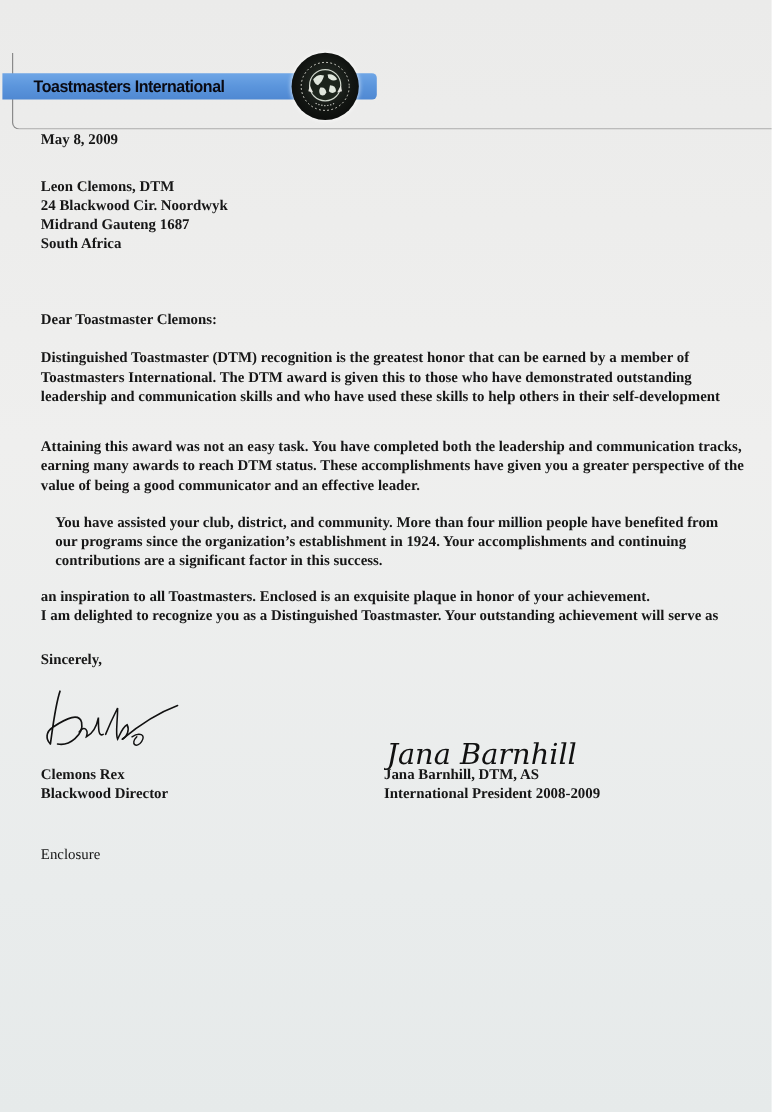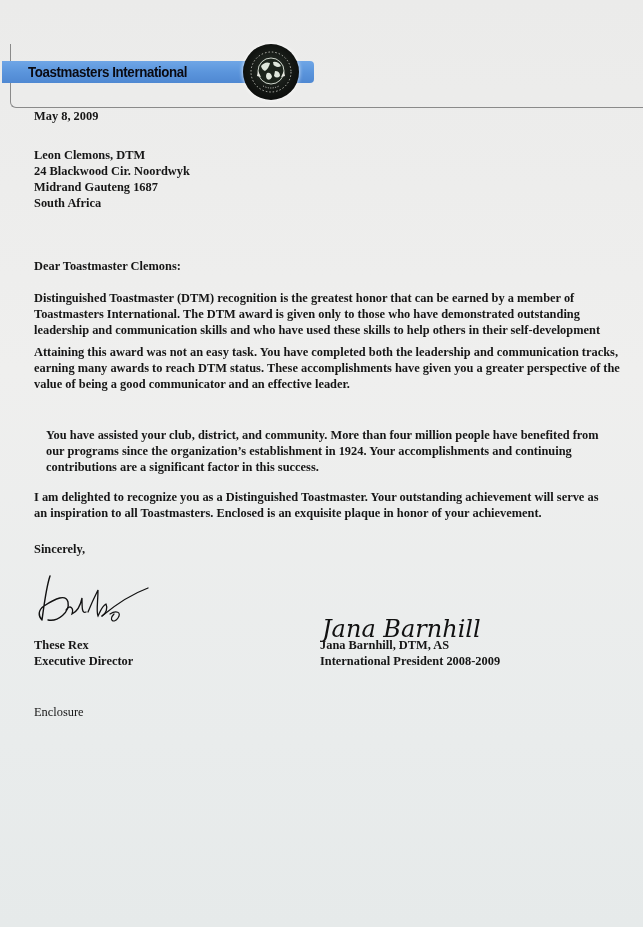--- a/index.html
+++ b/index.html
@@ -31,21 +31,21 @@
       border-radius: 50%; background: radial-gradient(circle at 50% 45%, #2c342c 0%, #121512 55%, #050505 100%);
       box-shadow: 0 0 4px rgba(255,255,255,0.9);
     }
     .logo svg { position: absolute; left: 0; top: 0; }
     .text { position: absolute; left: 34px; font-size: 12.4px; line-height: 16px; white-space: nowrap; }
     .date { top: 108px; font-weight: bold; }
     .address { top: 147px; font-weight: bold; }
     .salutation { top: 258px; font-weight: bold; }
     .para { font-weight: bold; }
     .p1 { top: 290px; }
-    .p2 { top: 344px; }
+    .p2 { top: 364px; }
     .p3 { top: 427px; margin-left: 12px; }
     .p4 { top: 489px; }
     .closing { top: 541px; font-weight: bold; }
     .sig-block { position: absolute; font-size: 12.4px; line-height: 16px; font-weight: bold; white-space: nowrap; }
     .sig-left { left: 34px; top: 637px; }
     .sig-right { left: 320px; top: 637px; }
     .enclosure { top: 668px; font-weight: normal; margin-top: 36px; }
     .signature { position: absolute; }
     .sig-rex { left: 36px; top: 568px; }
     .sig-barnhill { left: 320px; top: 585px; margin-top: 24px; }
@@ -79,39 +79,39 @@
     <div>Leon Clemons, DTM</div>
     <div>24 Blackwood Cir. Noordwyk</div>
     <div>Midrand Gauteng 1687</div>
     <div>South Africa</div>
   </div>
 
   <div class="text salutation">Dear Toastmaster Clemons:</div>
 
   <div class="text para p1">
     <div>Distinguished Toastmaster (DTM) recognition is the greatest honor that can be earned by a member of</div>
-    <div>Toastmasters International. The DTM award is given only to those who have demonstrated outstanding</div>
+    <div>Toastmasters International. The DTM award is given this to those who have demonstrated outstanding</div>
     <div>leadership and communication skills and who have used these skills to help others in their self-development</div>
   </div>
 
   <div class="text para p2">
     <div>Attaining this award was not an easy task. You have completed both the leadership and communication tracks,</div>
     <div>earning many awards to reach DTM status. These accomplishments have given you a greater perspective of the</div>
     <div>value of being a good communicator and an effective leader.</div>
   </div>
 
   <div class="text para p3">
     <div>You have assisted your club, district, and community. More than four million people have benefited from</div>
     <div>our programs since the organization’s establishment in 1924. Your accomplishments and continuing</div>
     <div>contributions are a significant factor in this success.</div>
   </div>
 
   <div class="text para p4">
+    <div>an inspiration to all Toastmasters. Enclosed is an exquisite plaque in honor of your achievement.</div>
     <div>I am delighted to recognize you as a Distinguished Toastmaster. Your outstanding achievement will serve as</div>
-    <div>an inspiration to all Toastmasters. Enclosed is an exquisite plaque in honor of your achievement.</div>
   </div>
 
   <div class="text closing">Sincerely,</div>
 
   <div class="signature sig-rex">
     <svg width="120" height="60" viewBox="0 0 120 60">
       <path d="M14 8 C10 20 8 38 6 52 M6 52 C2 48 2 42 8 38 C20 30 30 26 32 34 C34 44 22 54 12 52" fill="none" stroke="#111" stroke-width="1.4" stroke-linecap="round"></path>
       <path d="M30 42 C34 36 38 40 36 46 C40 44 44 40 46 30 C46 40 46 46 50 44" fill="none" stroke="#111" stroke-width="1.3" stroke-linecap="round"></path>
       <path d="M52 44 C56 34 60 26 62 22 C62 34 60 44 62 48 C64 44 66 38 70 36 C72 40 70 46 66 48" fill="none" stroke="#111" stroke-width="1.3" stroke-linecap="round"></path>
       <path d="M66 48 C78 38 96 26 112 20" fill="none" stroke="#111" stroke-width="1.3" stroke-linecap="round"></path>
@@ -119,22 +119,22 @@
     </svg>
   </div>
 
   <div class="signature sig-barnhill">
     <svg width="220" height="40" viewBox="0 0 220 40">
       <text x="2" y="28" font-family="DejaVu Serif, serif" font-style="italic" font-size="24" fill="#111">Jana Barnhill</text>
     </svg>
   </div>
 
   <div class="sig-block sig-left">
-    <div>These Rex</div>
-    <div>Executive Director</div>
+    <div>Clemons Rex</div>
+    <div>Blackwood Director</div>
   </div>
 
   <div class="sig-block sig-right">
     <div>Jana Barnhill, DTM, AS</div>
     <div>International President 2008-2009</div>
   </div>
 
   <div class="text enclosure">Enclosure</div>
 </div>
 

